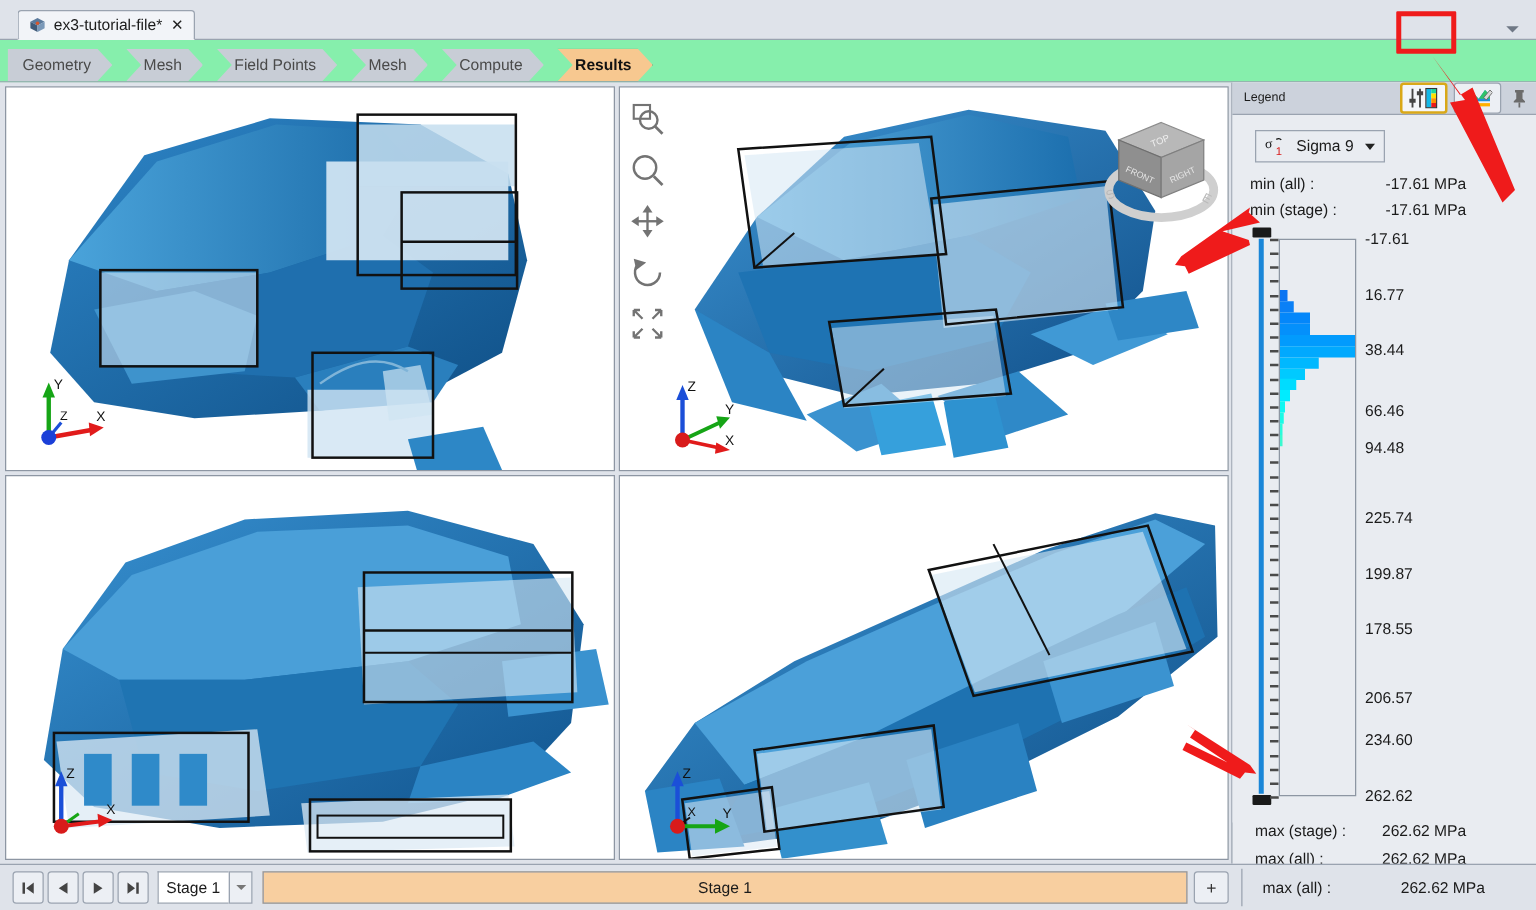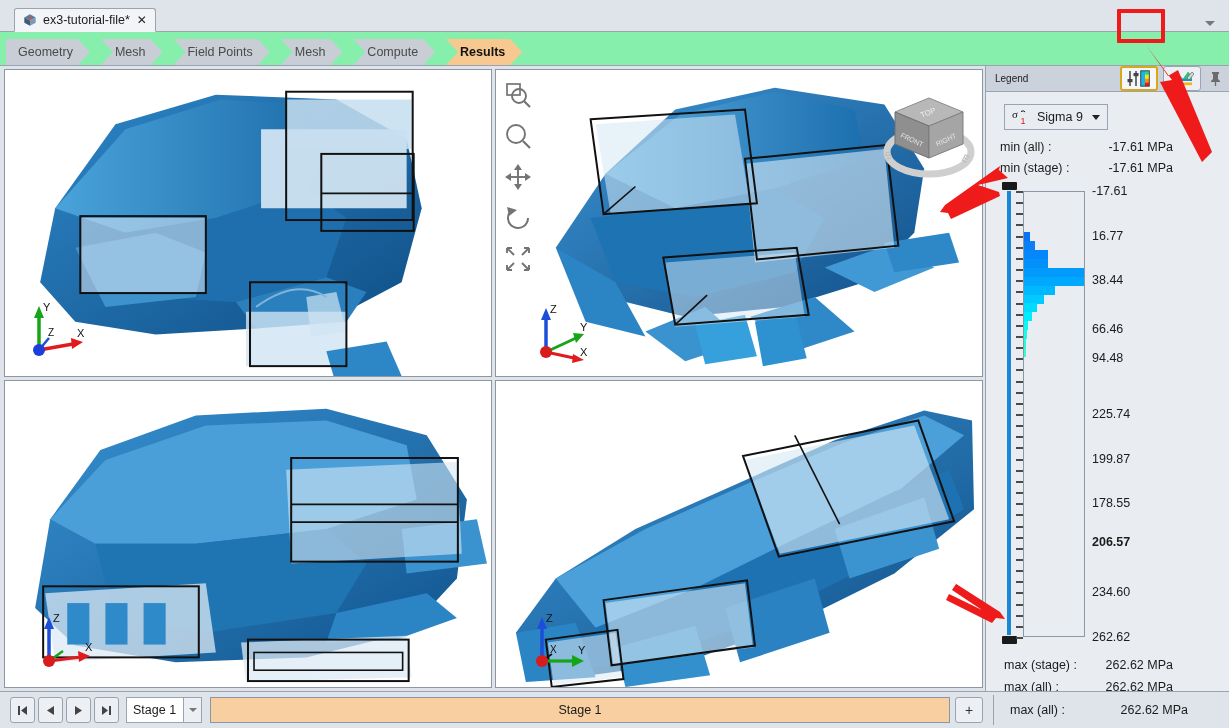--- a/index.html
+++ b/index.html
@@ -537,21 +537,21 @@
             </div>
           <div class="scale-labels">
               <div class="scale-lab" style="top: 2px;">-17.61</div>
               <div class="scale-lab" style="top: 46.6px;">16.77</div>
               <div class="scale-lab" style="top: 91.2px;">38.44</div>
               <div class="scale-lab" style="top: 140px;">66.46</div>
               <div class="scale-lab" style="top: 169px;">94.48</div>
               <div class="scale-lab" style="top: 225px;">225.74</div>
               <div class="scale-lab" style="top: 269.6px;">199.87</div>
               <div class="scale-lab" style="top: 314.2px;">178.55</div>
-              <div class="scale-lab" style="top: 353px; font-weight: bold;">206.57</div>
+              <div class="scale-lab" style="top: 369px;">206.57</div>
               <div class="scale-lab" style="top: 403.4px;">234.60</div>
               <div class="scale-lab" style="top: 448px;">262.62</div>
             </div>
         </div>
       </div>
 
       <div class="legend-foot">
         <div class="stat-line">
           <span class="stat-label">max (stage) :</span>
           <span class="stat-value">262.62 MPa</span>

